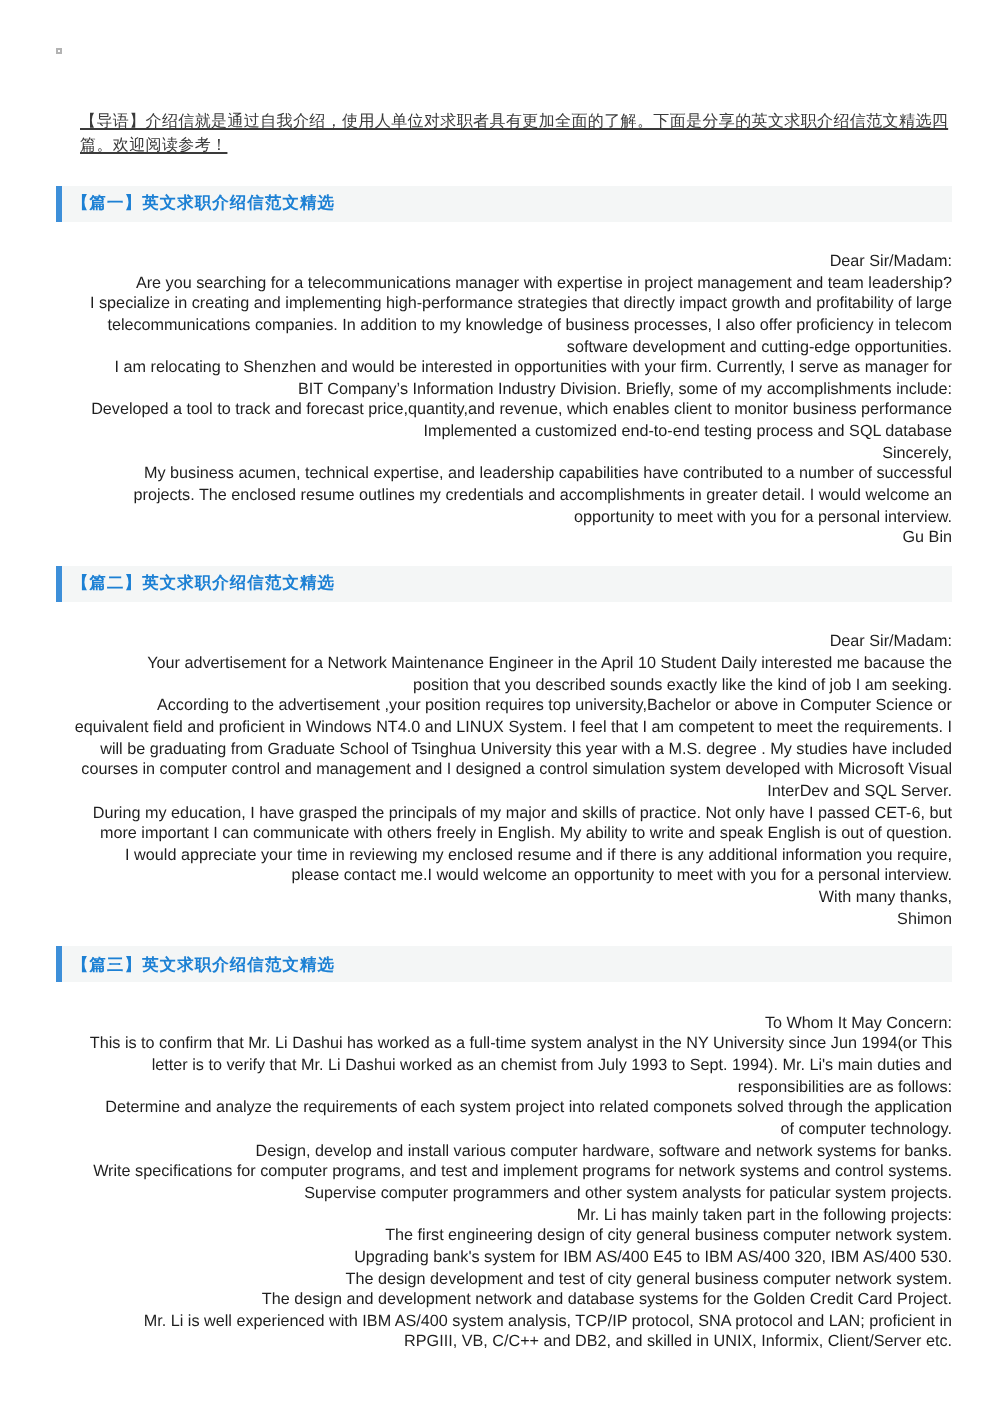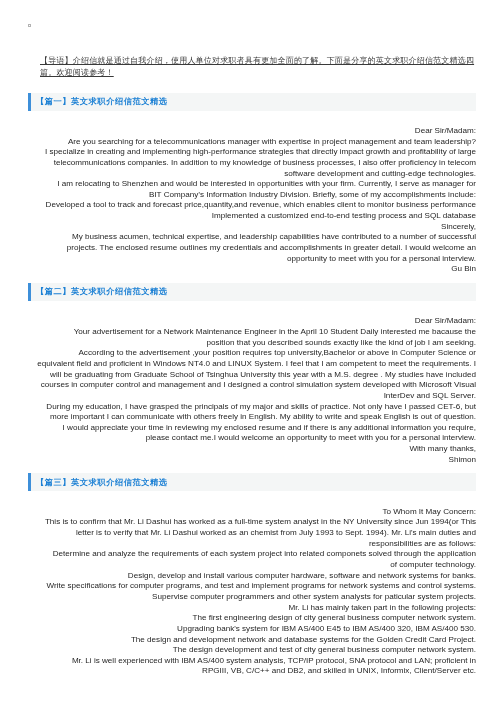--- a/index.html
+++ b/index.html
@@ -33,21 +33,21 @@
   <div class="imgph"></div>
   <p class="intro">【导语】介绍信就是通过自我介绍，使用人单位对求职者具有更加全面的了解。下面是分享的英文求职介绍信范文精选四篇。欢迎阅读参考！</p>
   <div class="content" id="sections">
       <div class="sec">
         <div class="sec-head">
           <span>【篇一】英文求职介绍信范文精选</span>
         </div>
         <div class="sec-body">
           <p>Dear Sir/Madam:</p>
           <p>Are you searching for a telecommunications manager with expertise in project management and team leadership?</p>
-          <p>I specialize in creating and implementing high-performance strategies that directly impact growth and profitability of large telecommunications companies. In addition to my knowledge of business processes, I also offer proficiency in telecom software development and cutting-edge technologies.</p>
+          <p>I specialize in creating and implementing high-performance strategies that directly impact growth and profitability of large telecommunications companies. In addition to my knowledge of business processes, I also offer proficiency in telecom software development and cutting-edge opportunities.</p>
           <p>I am relocating to Shenzhen and would be interested in opportunities with your firm. Currently, I serve as manager for BIT Company’s Information Industry Division. Briefly, some of my accomplishments include:</p>
           <p>Developed a tool to track and forecast price,quantity,and revenue, which enables client to monitor business performance</p>
           <p>Implemented a customized end-to-end testing process and SQL database</p>
           <p>Sincerely,</p>
           <p>My business acumen, technical expertise, and leadership capabilities have contributed to a number of successful projects. The enclosed resume outlines my credentials and accomplishments in greater detail. I would welcome an opportunity to meet with you for a personal interview.</p>
           <p>Gu Bin</p>
         </div>
       </div>
       <div class="sec">
         <div class="sec-head">
@@ -70,19 +70,19 @@
         <div class="sec-body">
           <p>To Whom It May Concern:</p>
           <p>This is to confirm that Mr. Li Dashui has worked as a full-time system analyst in the NY University since Jun 1994(or This letter is to verify that Mr. Li Dashui worked as an chemist from July 1993 to Sept. 1994). Mr. Li's main duties and responsibilities are as follows:</p>
           <p>Determine and analyze the requirements of each system project into related componets solved through the application of computer technology.</p>
           <p>Design, develop and install various computer hardware, software and network systems for banks.</p>
           <p>Write specifications for computer programs, and test and implement programs for network systems and control systems.</p>
           <p>Supervise computer programmers and other system analysts for paticular system projects.</p>
           <p>Mr. Li has mainly taken part in the following projects:</p>
           <p>The first engineering design of city general business computer network system.</p>
           <p>Upgrading bank's system for IBM AS/400 E45 to IBM AS/400 320, IBM AS/400 530.</p>
+          <p>The design development and test of city general business computer network system.</p>
           <p>The design and development network and database systems for the Golden Credit Card Project.</p>
-          <p>The design development and test of city general business computer network system.</p>
           <p>Mr. Li is well experienced with IBM AS/400 system analysis, TCP/IP protocol, SNA protocol and LAN; proficient in RPGIII, VB, C/C++ and DB2, and skilled in UNIX, Informix, Client/Server etc.</p>
         </div>
       </div>
     </div>
 </div>
 
 </body></html>

